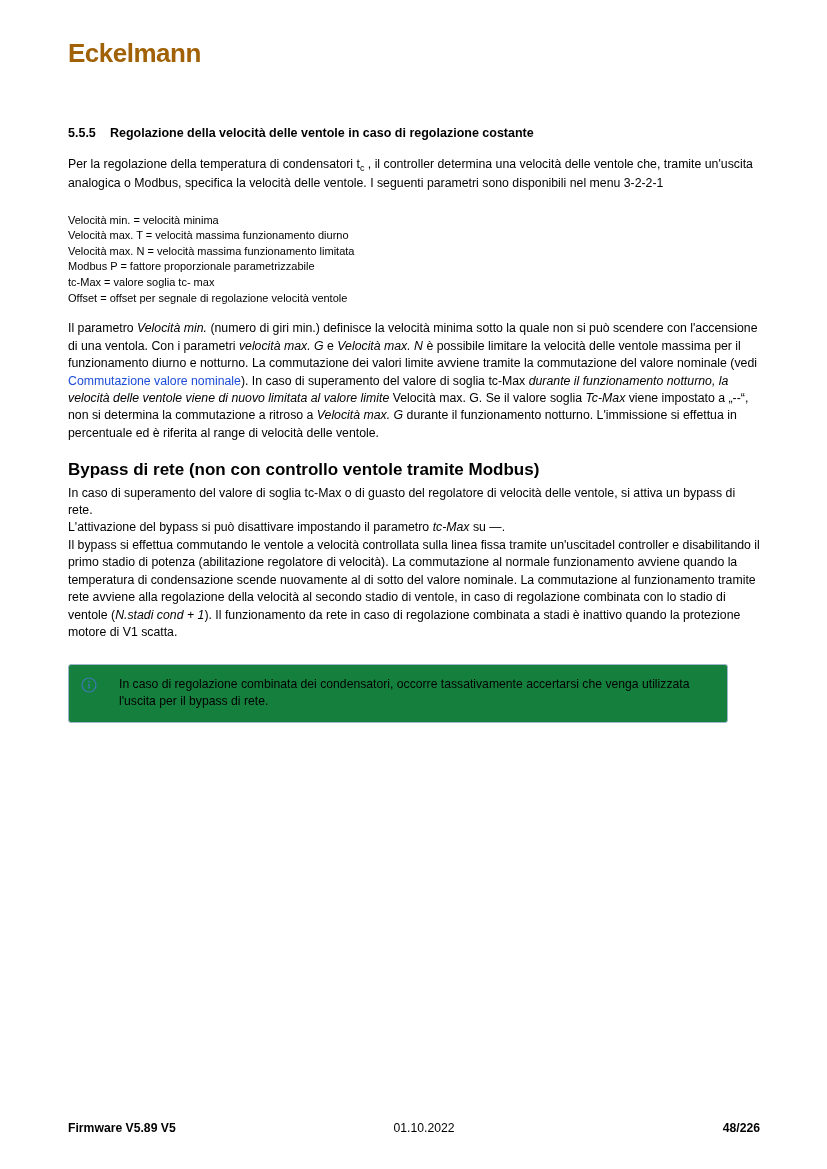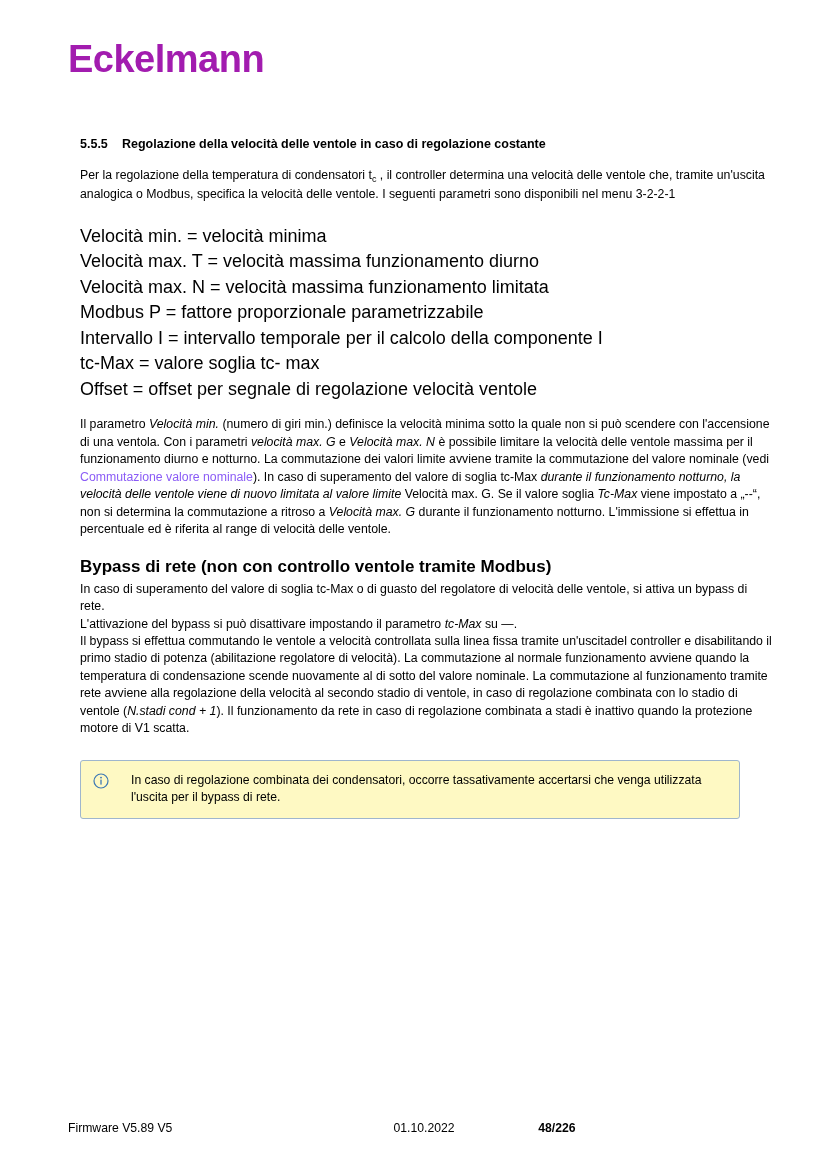--- a/index.html
+++ b/index.html
@@ -19,70 +19,69 @@
     position: relative;
     width: 827px;
     height: 1169px;
     box-sizing: border-box;
   }
   .logo {
     position: absolute;
     left: 68px;
     top: 38px;
     font-family: "Liberation Sans", sans-serif;
-    font-size: 38px;
+    font-size: 26px;
     font-weight: bold;
     letter-spacing: -0.5px;
-    color: #a21caf;
+    color: #a16207;
   }
   .content {
     position: absolute;
     left: 68px;
-    top: 136px;
+    top: 125px;
     width: 692px;
-    margin-left: 12px;
   }
   h2.section-title {
     font-size: 12.5px;
     font-weight: bold;
     margin: 0 0 14px 0;
     line-height: 1.35;
   }
   h2.section-title .num {
     display: inline-block;
     width: 42px;
   }
   p.body {
     font-size: 12.3px;
     line-height: 1.42;
     margin: 0 0 14px 0;
     text-align: left;
   }
   .list-block {
-    font-size: 18px;
+    font-size: 11px;
     line-height: 1.42;
     margin: 0 0 14px 0;
   }
   .list-block div { white-space: pre; }
   .spacer-sm { height: 6px; }
   i, em { font-style: italic; }
   .link {
-    color: #8b5cf6;
+    color: #1d4ed8;
     text-decoration: none;
   }
   h3.sub-title {
     font-size: 17px;
     font-weight: bold;
     margin: 16px 0 0 0;
     line-height: 1.42;
   }
   .note {
     margin-top: 22px;
     border: 1px solid #9fb6cd;
-    background: #fef9c3;
+    background: #15803d;
     border-radius: 3px;
     padding: 11px 12px 12px 12px;
     display: flex;
     align-items: flex-start;
     width: 660px;
     box-sizing: border-box;
   }
   .note-icon {
     flex: 0 0 auto;
     width: 16px;
@@ -98,23 +97,23 @@
   .footer {
     position: absolute;
     left: 68px;
     top: 1121px;
     width: 692px;
     font-size: 12.2px;
     display: flex;
     justify-content: space-between;
     align-items: baseline;
   }
-  .footer .f-left { width: 33%; text-align: left; }
+  .footer .f-left { width: 33%; text-align: left; font-weight: bold; }
   .footer .f-center { width: 34%; text-align: center; padding-left: 20px;}
-  .footer .f-right { width: 33%; font-weight: bold; }
+  .footer .f-right { width: 33%; text-align: right; font-weight: bold; }
   sub { font-size: 9px; }
 </style>
 </head>
 <body>
 
 <div class="page">
 
   <div class="logo">Eckelmann</div>
 
   <div class="content">
@@ -127,21 +126,20 @@
       <span>Per la regolazione della temperatura di condensatori t</span><sub>c</sub><span> , il controller determina una velocità delle ventole che, tramite un'uscita analogica o Modbus, specifica la velocità delle ventole. I seguenti parametri sono disponibili nel menu 3-2-2-1</span>
     </p>
 
     <div class="spacer-sm"></div>
 
     <div class="list-block">
       <div>Velocità min. = velocità minima</div>
       <div>Velocità max. T = velocità massima funzionamento diurno</div>
       <div>Velocità max. N = velocità massima funzionamento limitata</div>
       <div>Modbus P = fattore proporzionale parametrizzabile</div>
-      <div>Intervallo I = intervallo temporale per il calcolo della componente I</div>
       <div>tc-Max = valore soglia tc- max</div>
       <div>Offset = offset per segnale di regolazione velocità ventole</div>
     </div>
 
     <p class="body"><span>Il parametro </span><em>Velocità min.</em><span> (numero di giri min.) definisce la velocità minima sotto la quale non si può scendere con l'accensione di una ventola. Con i parametri </span><em>velocità max. G</em><span> e </span><em>Velocità max. N</em><span> è possibile limitare la velocità delle ventole massima per il funzionamento diurno e notturno. La commutazione dei valori limite avviene tramite la commutazione del valore nominale (vedi </span><a class="link" href="#">Commutazione valore nominale</a><span>). In caso di superamento del valore di soglia tc-Max </span><em>durante il funzionamento notturno, la velocità delle ventole viene di nuovo limitata al valore limite</em><span> Velocità max. G. Se il valore soglia </span><em>Tc-Max</em><span> viene impostato a „--“, non si determina la commutazione a ritroso a </span><em>Velocità max. G</em><span> durante il funzionamento notturno. L'immissione si effettua in percentuale ed è riferita al range di velocità delle ventole.</span></p>
 
     <h3 class="sub-title">Bypass di rete (non con controllo ventole tramite Modbus)</h3>
 
     <p class="body" style="margin-top:2px;"><span>In caso di superamento del valore di soglia tc-Max o di guasto del regolatore di velocità delle ventole, si attiva un bypass di rete.</span><br><span>L'attivazione del bypass si può disattivare impostando il parametro </span><em>tc-Max</em><span> su —.</span><br><span>Il bypass si effettua commutando le ventole a velocità controllata sulla linea fissa tramite un'uscitadel controller e disabilitando il primo stadio di potenza (abilitazione regolatore di velocità). La commutazione al normale funzionamento avviene quando la temperatura di condensazione scende nuovamente al di sotto del valore nominale. La commutazione al funzionamento tramite rete avviene alla regolazione della velocità al secondo stadio di ventole, in caso di regolazione combinata con lo stadio di ventole (</span><em>N.stadi cond + 1</em><span>). Il funzionamento da rete in caso di regolazione combinata a stadi è inattivo quando la protezione motore di V1 scatta.</span></p>
 

